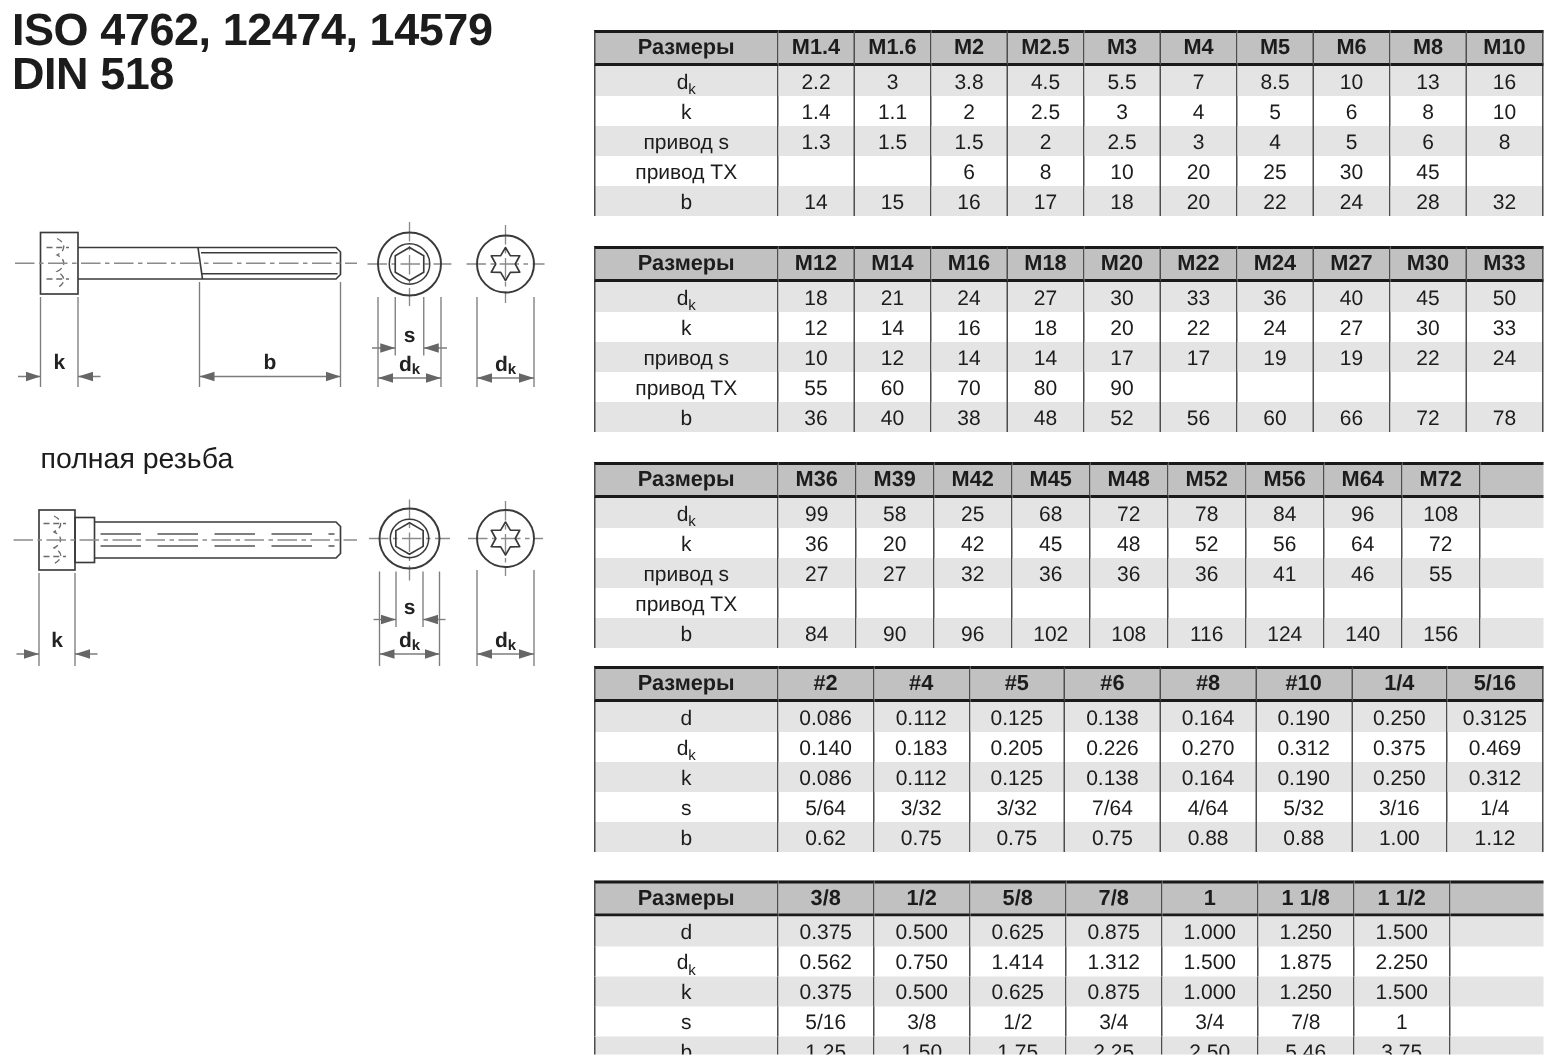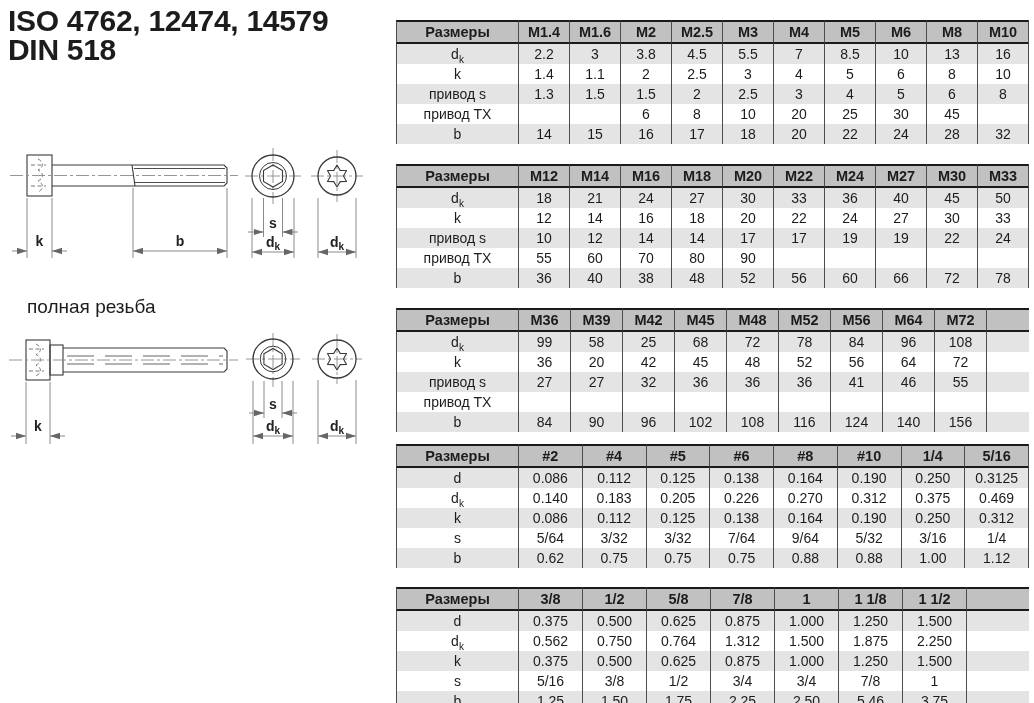--- a/index.html
+++ b/index.html
@@ -532,21 +532,21 @@
           <td>0.190</td>
           <td>0.250</td>
           <td>0.312</td>
         </tr>
         <tr>
           <td><span>s</span></td>
           <td>5/64</td>
           <td>3/32</td>
           <td>3/32</td>
           <td>7/64</td>
-          <td>9/64</td>
+          <td>4/64</td>
           <td>5/32</td>
           <td>3/16</td>
           <td>1/4</td>
         </tr>
         <tr>
           <td><span>b</span></td>
           <td>0.62</td>
           <td>0.75</td>
           <td>0.75</td>
           <td>0.75</td>
@@ -591,21 +591,21 @@
           <td>0.875</td>
           <td>1.000</td>
           <td>1.250</td>
           <td>1.500</td>
           <td class="blank-col"></td>
         </tr>
         <tr>
           <td><span>d</span><sub>k</sub></td>
           <td>0.562</td>
           <td>0.750</td>
-          <td>0.764</td>
+          <td>1.414</td>
           <td>1.312</td>
           <td>1.500</td>
           <td>1.875</td>
           <td>2.250</td>
           <td class="blank-col"></td>
         </tr>
         <tr>
           <td><span>k</span></td>
           <td>0.375</td>
           <td>0.500</td>

